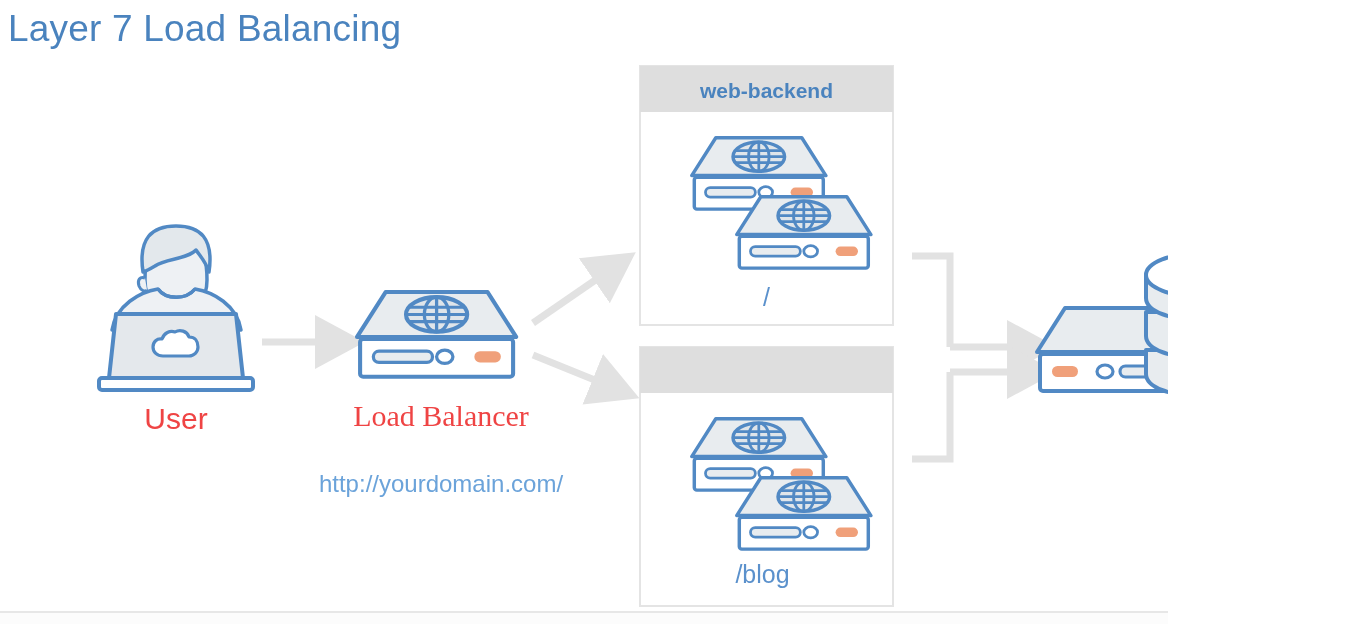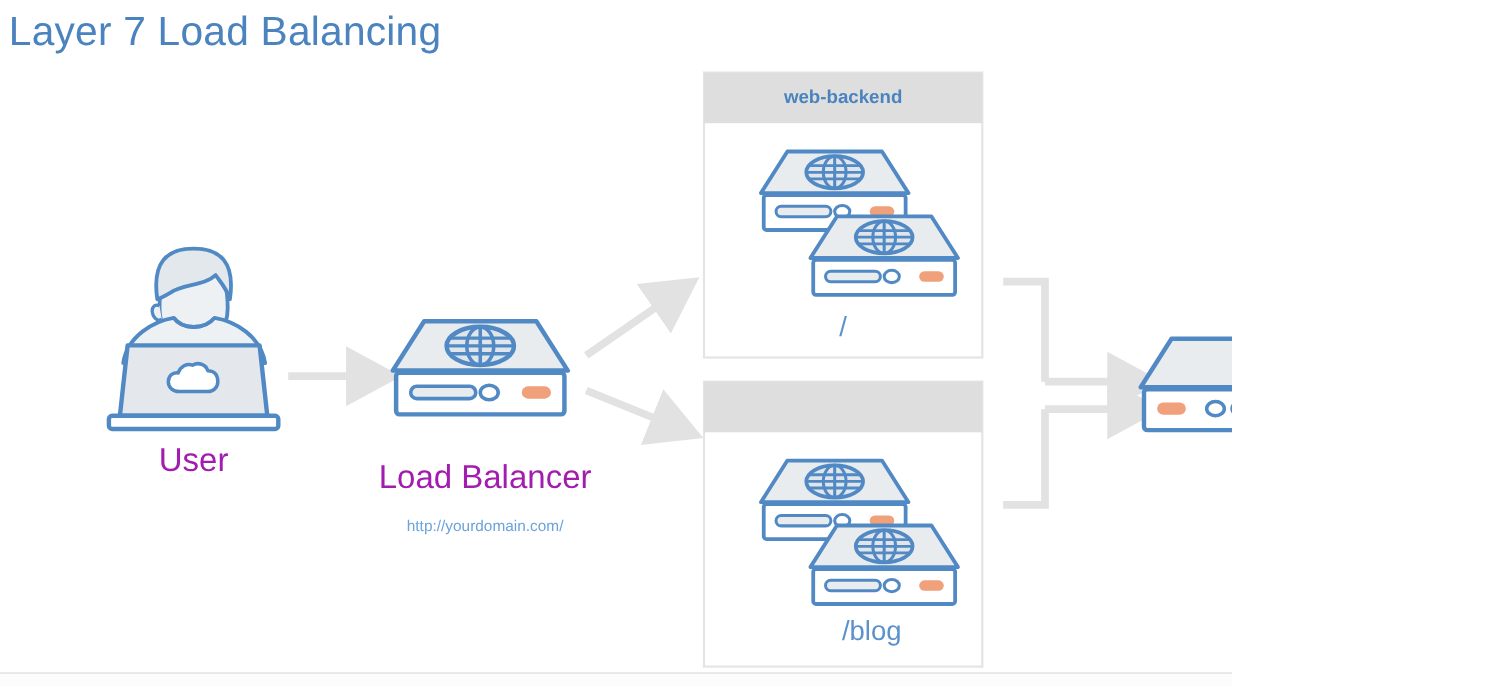--- a/index.html
+++ b/index.html
@@ -10,20 +10,21 @@
   body {
     font-family: "Liberation Sans", sans-serif;
     -webkit-font-smoothing: antialiased;
   }
   #canvas {
     position: relative;
     width: 1120px;
     height: 624px;
     background: #ffffff;
     overflow: hidden;
+    padding-left: 48px;
   }
   #diagram-svg {
     position: absolute;
     left: 0;
     top: 0;
     width: 1368px;
     height: 624px;
   }
   .page-title {
     position: absolute;
@@ -31,34 +32,34 @@
     top: 8px;
     font-size: 37px;
     font-weight: 400;
     color: #4a83be;
     letter-spacing: 0.2px;
     white-space: nowrap;
   }
   .node-label {
     position: absolute;
     font-size: 30px;
-    color: #a21caf;
+    color: #ef4444;
     white-space: nowrap;
     text-align: center;
   }
   .url-label {
     position: absolute;
-    font-size: 14px;
+    font-size: 24px;
     color: #6ba3da;
     white-space: nowrap;
     text-align: center;
   }
   .group-title {
     position: absolute;
-    font-size: 17px;
+    font-size: 21px;
     font-weight: bold;
     color: #4a83be;
     white-space: nowrap;
     text-align: center;
   }
   .path-label {
     position: absolute;
     font-size: 25px;
     color: #5b91cc;
     white-space: nowrap;
@@ -217,28 +218,28 @@
       <line x1="1246" y1="292" x2="1246" y2="314" stroke="#5189c4" stroke-width="3.4"></line>
       <line x1="1236" y1="334" x2="1236" y2="356" stroke="#5189c4" stroke-width="3.4"></line>
       <line x1="1246" y1="330" x2="1246" y2="352" stroke="#5189c4" stroke-width="3.4"></line>
       <line x1="1236" y1="372" x2="1236" y2="392" stroke="#5189c4" stroke-width="3.4"></line>
       <line x1="1246" y1="368" x2="1246" y2="388" stroke="#5189c4" stroke-width="3.4"></line>
     </g>
   </svg>
 
   <div class="node-label" style="left:76px; top:402px; width:200px;">User</div>
 
-  <div class="node-label" style="left:306px; top:418px; width:270px;">Load Balancer</div>
+  <div class="node-label" style="left:306px; top:399px; width:270px;font-family:Liberation Serif, serif;">Load Balancer</div>
 
   <div class="url-label" style="left:306px; top:470px; width:270px;">http://yourdomain.com/</div>
 
   <div class="group-title" style="left:640px; top:79px; width:253px;">web-backend</div>
 
   <div class="path-label" style="left:640px; top:283px; width:253px;">/</div>
 
 
-  <div class="path-label" style="left:666px; top:560px; width:253px;">/blog</div>
+  <div class="path-label" style="left:636px; top:560px; width:253px;">/blog</div>
 
 
   <div class="bottom-divider"></div>
   <div class="bottom-strip"></div>
 
 </div>
 
 </body></html>

